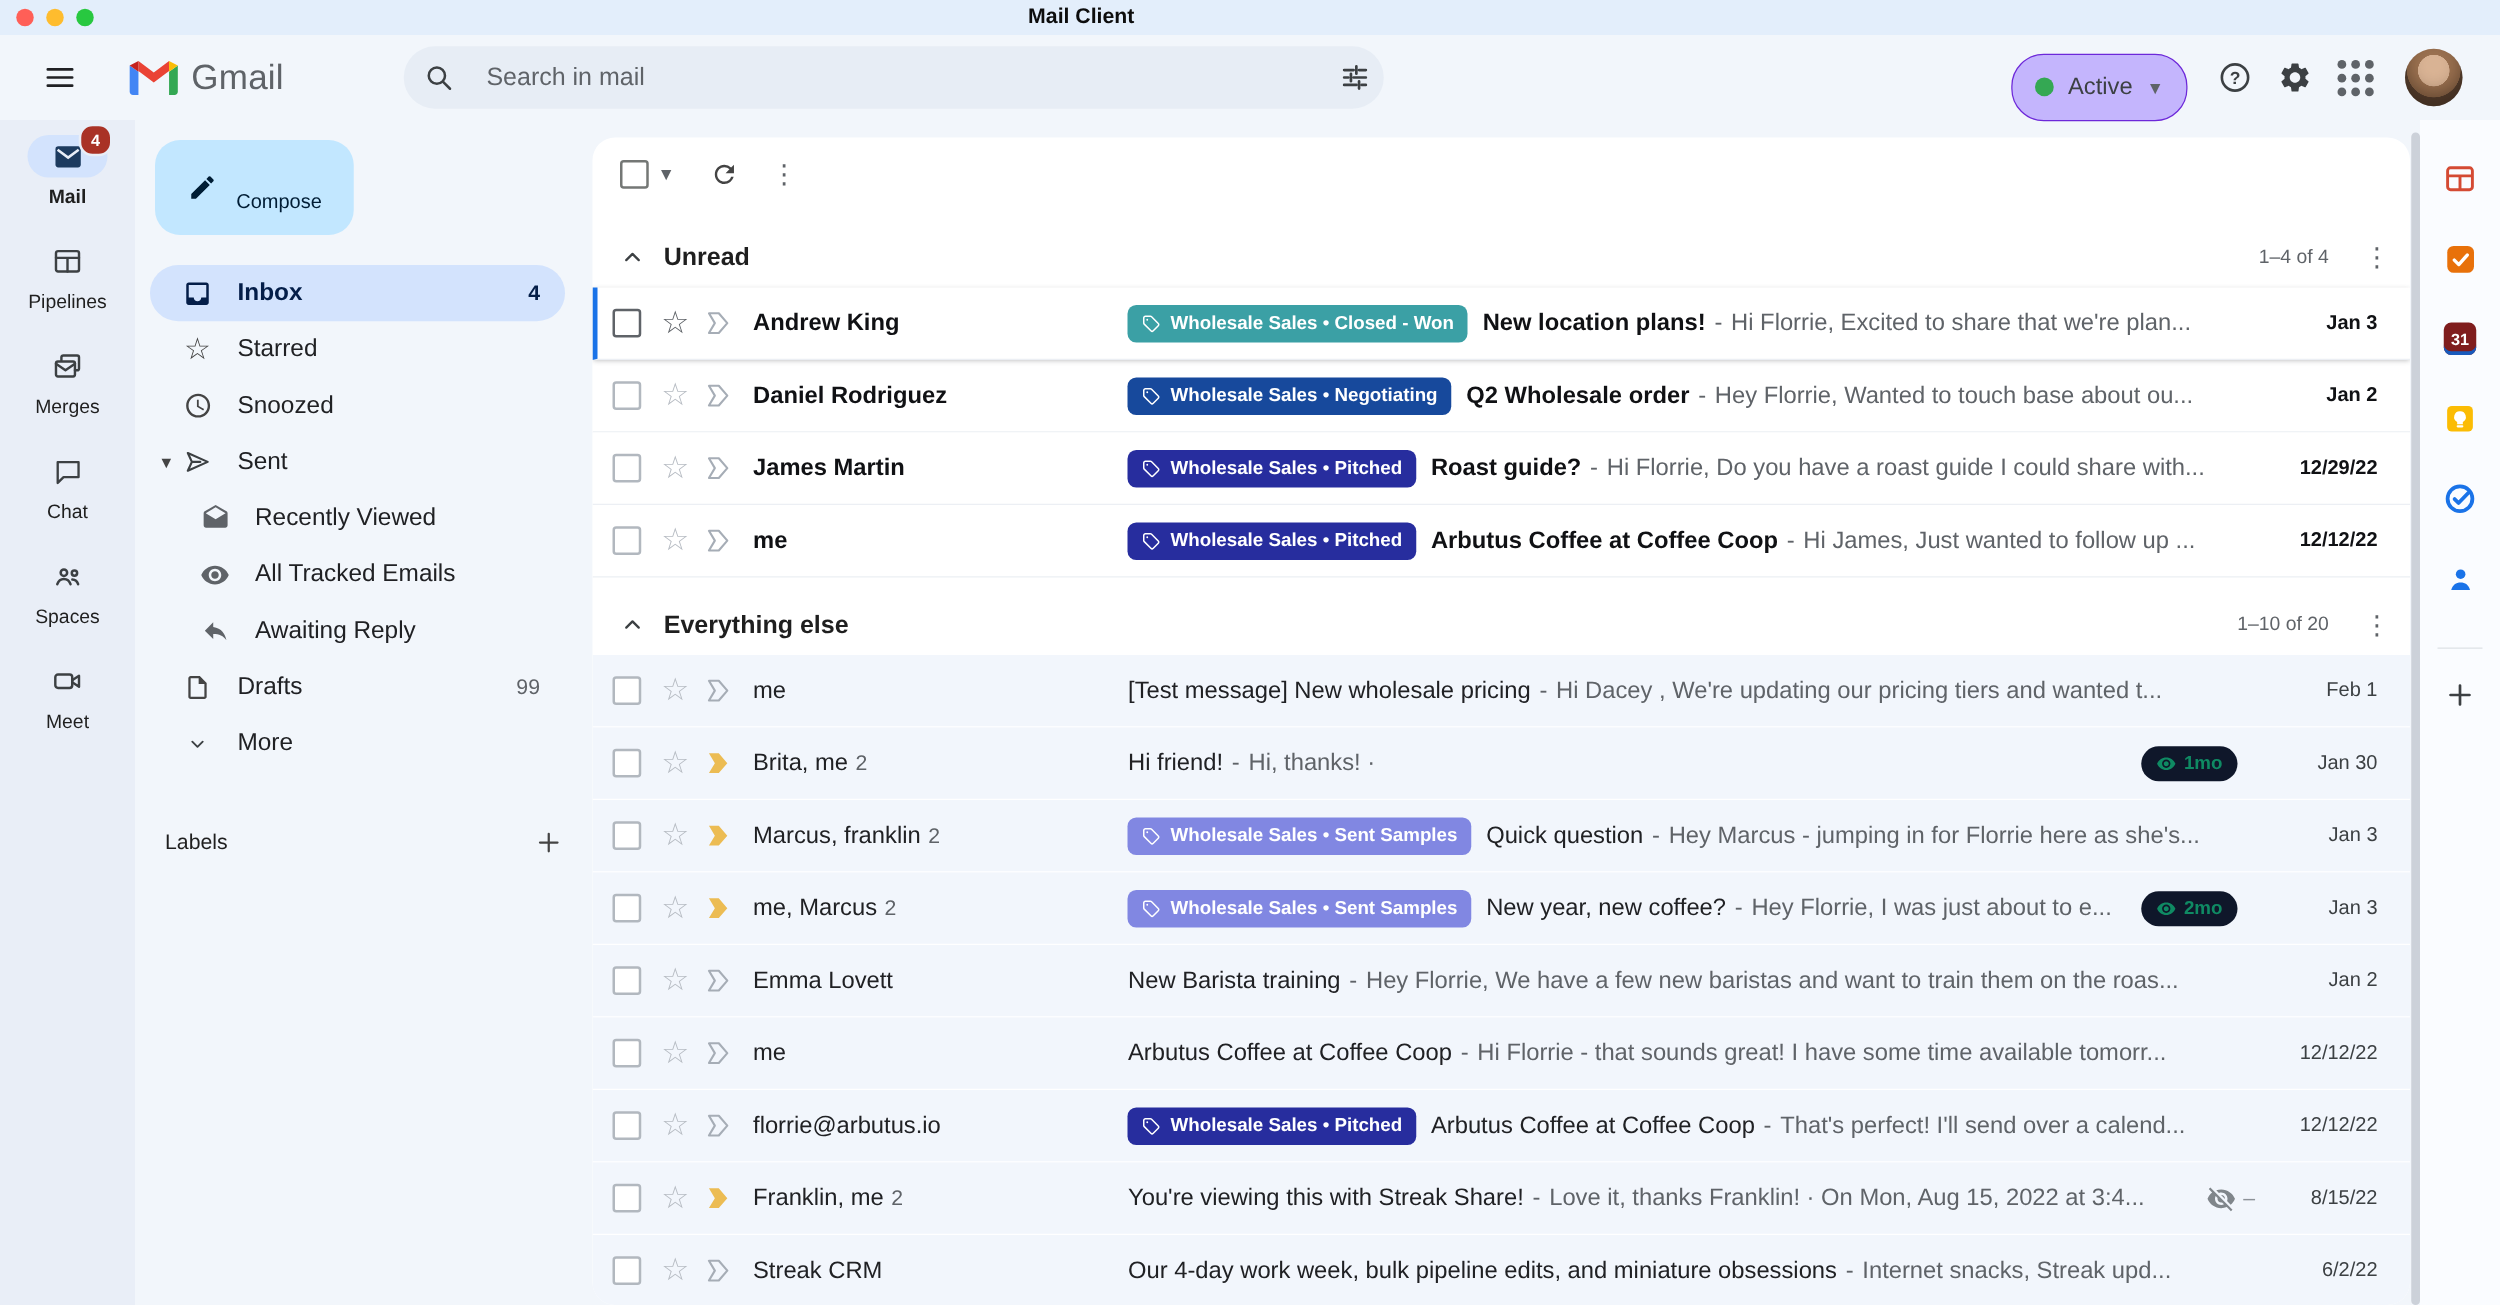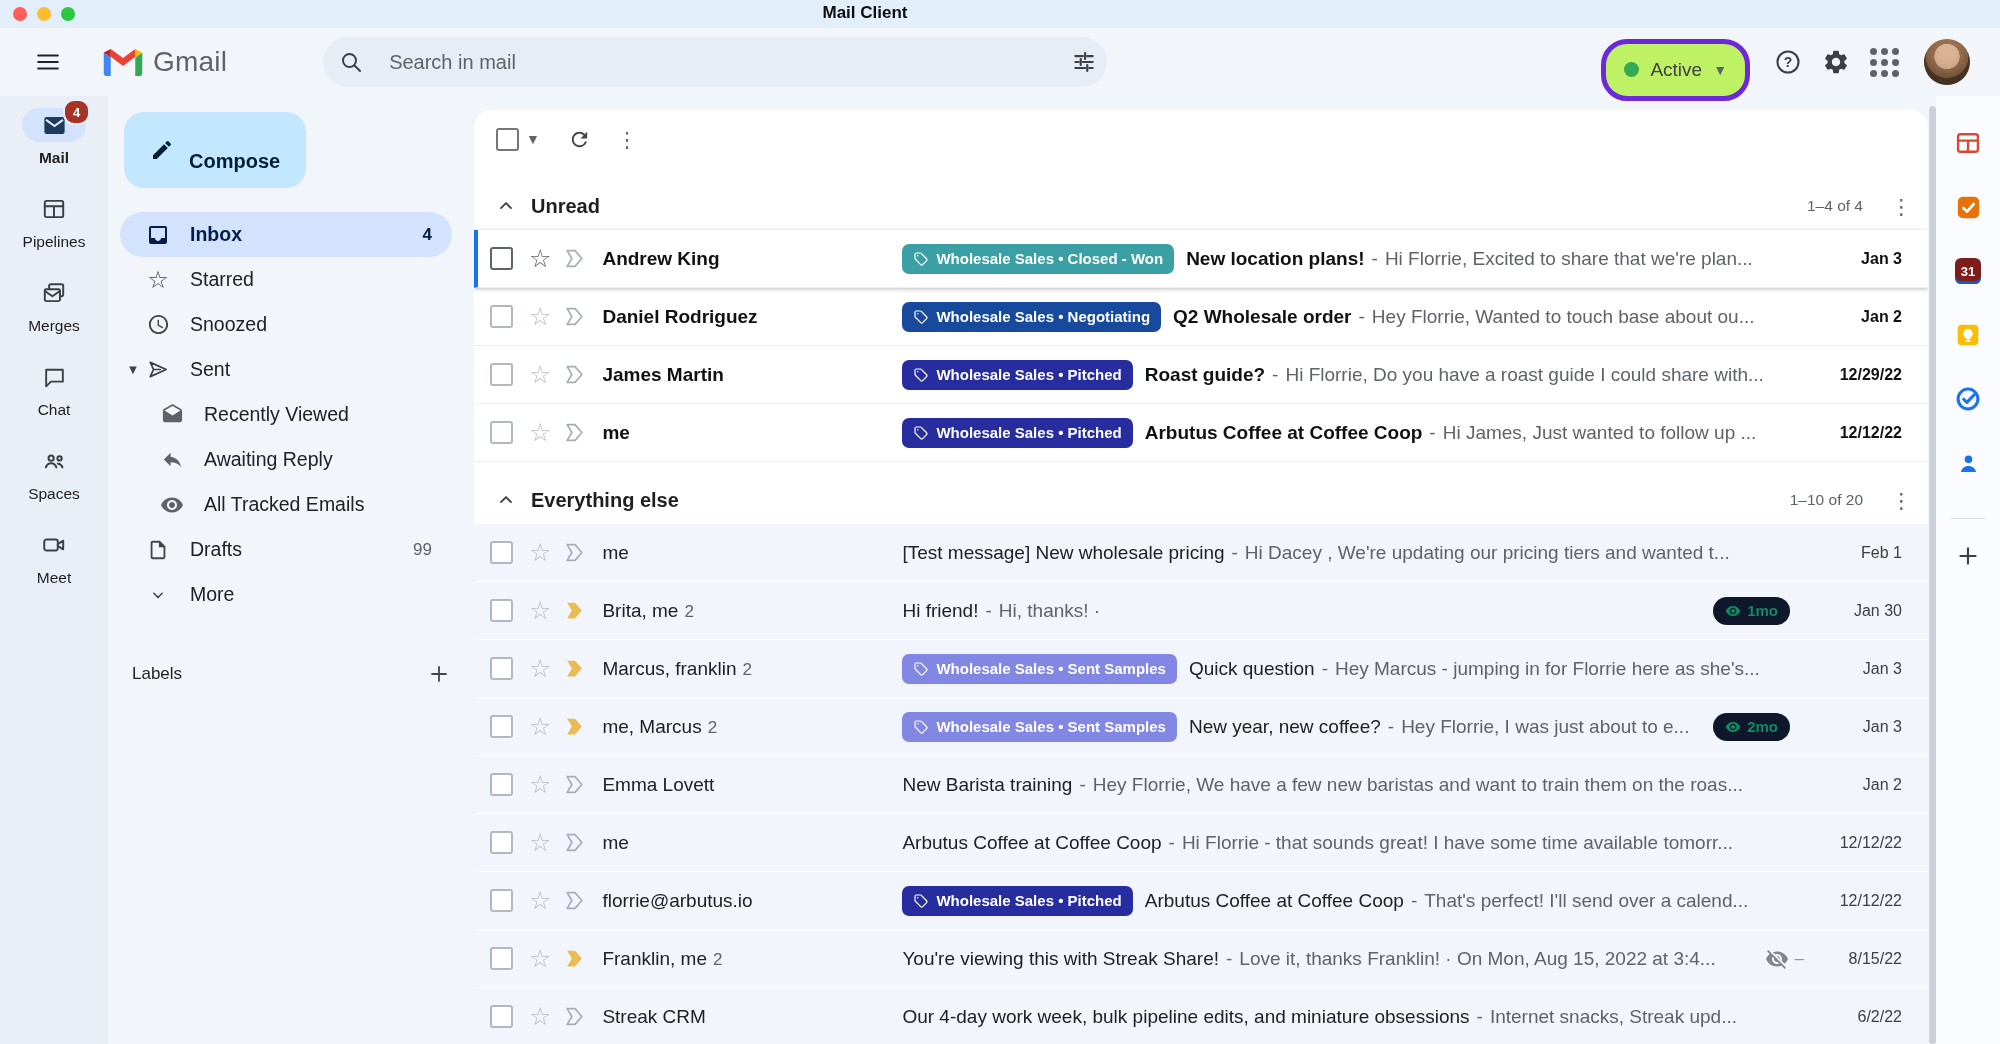--- a/index.html
+++ b/index.html
@@ -13,21 +13,21 @@
 
   
   .chrome{height:68px;display:flex;align-items:center;background:#f2f6fb;}
   .hamburger{margin-left:34px;width:28px;height:28px;display:flex;align-items:center;justify-content:center;cursor:pointer;}
   .logo{margin-left:40px;display:flex;align-items:center;gap:9px;}
   .logo-text{font-size:28px;color:#5f6368;letter-spacing:.2px;}
   .searchbar{margin-left:96px;width:758px;height:50px;background:#e7edf5;border-radius:25px;display:flex;align-items:center;padding:0 10px 0 16px;}
   .searchbar input{flex:1;border:none;outline:none;background:transparent;font-size:20px;color:#3c4043;margin-left:24px;font-family:inherit;}
   .searchbar input::placeholder{color:#5f6368;}
   .chrome .spacer{flex:1;}
-  .active-pill{height:52px;border:5px solid #6d28d9;background:#bef264;border-radius:26px;display:flex;align-items:center;gap:11px;padding:0 18px;cursor:pointer;margin-top:15px;}
+  .active-pill{height:52px;border:1px solid #6d28d9;background:#c4b5fd;border-radius:26px;display:flex;align-items:center;gap:11px;padding:0 18px;cursor:pointer;margin-top:15px;}
   .status-dot{width:15px;height:15px;border-radius:50%;background:#34a853;}
   .active-label{font-size:19px;color:#3c4043;}
   .caret{color:#5f6368;font-size:14px;}
   .hdr-icon{width:48px;height:48px;display:flex;align-items:center;justify-content:center;cursor:pointer;}
   .hdr-icon.help{margin-left:14px}
   .grid-dots{display:grid;grid-template-columns:repeat(3,7px);grid-template-rows:repeat(3,7px);gap:4px;}
   .grid-dots span{width:7px;height:7px;border-radius:50%;background:#5f6368;}
   .avatar{width:46px;height:46px;border-radius:50%;margin:0 30px 0 16px;cursor:pointer;
     background:radial-gradient(circle at 50% 38%, #d9b394 0 34%, #9b7150 35% 58%, #5d4433 59% 100%);
     box-shadow:inset 0 -10px 14px rgba(30,20,10,.45);}
@@ -37,21 +37,21 @@
   .rail{width:108px;background:#e9eef7;padding-top:12px;flex:none;}
   .rail-item{display:flex;flex-direction:column;align-items:center;margin-bottom:25px;cursor:pointer;}
   .rail-icon-wrap{width:64px;height:34px;border-radius:17px;display:flex;align-items:center;justify-content:center;position:relative;}
   .rail-item.active .rail-icon-wrap{background:#d3e3fd;}
   .rail-badge{position:absolute;top:-9px;right:-4px;min-width:15px;height:22px;padding:0 4px;border-radius:11px;background:#a93226;color:#fff;font-size:13px;font-weight:700;display:flex;align-items:center;justify-content:center;border:2px solid #e9eef7;}
   .rail-label{margin-top:7px;font-size:15.5px;color:#1f1f1f;}
   .rail-item.active .rail-label{font-weight:700;}
 
   .sidebar{width:352px;background:#f2f6fb;padding:16px 0 0 12px;flex:none;}
   .compose{display:inline-flex;align-items:center;gap:15px;height:76px;padding:0 26px;border-radius:20px;background:#c2e7ff;margin-left:4px;cursor:pointer;}
-  .compose-label{font-size:20px;font-weight:700;color:#001d35;margin-top:23px;}
+  .compose-label{font-size:16px;font-weight:400;color:#001d35;margin-top:23px;}
   .nav{margin-top:24px;}
   .nav-item{width:332px;height:45px;display:flex;align-items:center;border-radius:23px;font-size:19.5px;color:#202124;cursor:pointer;}
   .nav-item.active{background:#d3e3fd;font-weight:700;color:#041e49;}
   .nav-caret{width:26px;text-align:center;font-size:13px;color:#444;flex:none;}
   .nav-icon{width:24px;height:24px;flex:none;display:flex;align-items:center;justify-content:center;margin-right:20px;}
   .nav-item.indent .nav-icon{margin-left:14px;}
   .nav-label{flex:1;white-space:nowrap;}
   .nav-count{margin-right:20px;font-size:17px;color:#5f6368;}
   .nav-item.active .nav-count{font-weight:700;color:#041e49;}
   .star-glyph{font-size:24px;color:#444;line-height:1;}
@@ -324,35 +324,35 @@
             <svg viewBox="0 0 24 24" width="23" height="23">
               <path fill="#5f6368" d="M21.99 8c0-.72-.37-1.35-.94-1.7L12 1 2.95 6.3C2.38 6.65 2 7.28 2 8v10c0 1.1.9 2 2 2h16c1.1 0 2-.9 2-2l-.01-10zM12 13 3.74 7.84 12 3l8.26 4.84L12 13z"></path>
             </svg>
           </span>
     <span class="nav-label">Recently Viewed</span>
     <span class="nav-count"></span>
   </div>
         <div class="nav-item indent">
     <span class="nav-caret"></span>
     <span class="nav-icon">
+            <svg viewBox="0 0 24 24" width="24" height="24">
+              <path fill="#5f6368" d="M12 4.5C7 4.5 2.73 7.61 1 12c1.73 4.39 6 7.5 11 7.5s9.27-3.11 11-7.5c-1.73-4.39-6-7.5-11-7.5zM12 17c-2.76 0-5-2.24-5-5s2.24-5 5-5 5 2.24 5 5-2.24 5-5 5zm0-8c-1.66 0-3 1.34-3 3s1.34 3 3 3 3-1.34 3-3-1.34-3-3-3z"></path>
+            </svg>
+          </span>
+    <span class="nav-label">All Tracked Emails</span>
+    <span class="nav-count"></span>
+  </div>
+        <div class="nav-item indent">
+    <span class="nav-caret"></span>
+    <span class="nav-icon">
             <svg viewBox="0 0 24 24" width="23" height="23">
               <path fill="#5f6368" d="M10 9V5l-7 7 7 7v-4.1c5 0 8.5 1.6 11 5.1-1-5-4-10-11-11z"></path>
             </svg>
           </span>
     <span class="nav-label">Awaiting Reply</span>
-    <span class="nav-count"></span>
-  </div>
-        <div class="nav-item indent">
-    <span class="nav-caret"></span>
-    <span class="nav-icon">
-            <svg viewBox="0 0 24 24" width="24" height="24">
-              <path fill="#5f6368" d="M12 4.5C7 4.5 2.73 7.61 1 12c1.73 4.39 6 7.5 11 7.5s9.27-3.11 11-7.5c-1.73-4.39-6-7.5-11-7.5zM12 17c-2.76 0-5-2.24-5-5s2.24-5 5-5 5 2.24 5 5-2.24 5-5 5zm0-8c-1.66 0-3 1.34-3 3s1.34 3 3 3 3-1.34 3-3-1.34-3-3-3z"></path>
-            </svg>
-          </span>
-    <span class="nav-label">All Tracked Emails</span>
     <span class="nav-count"></span>
   </div>
         <div class="nav-item">
     <span class="nav-caret"></span>
     <span class="nav-icon">
             <svg viewBox="0 0 24 24" width="22" height="22">
               <path fill="#444" d="M14 2H6c-1.1 0-2 .9-2 2v16c0 1.1.9 2 2 2h12c1.1 0 2-.9 2-2V8l-6-6zm4 18H6V4h7v5h5v11z"></path>
             </svg>
           </span>
     <span class="nav-label">Drafts</span>

